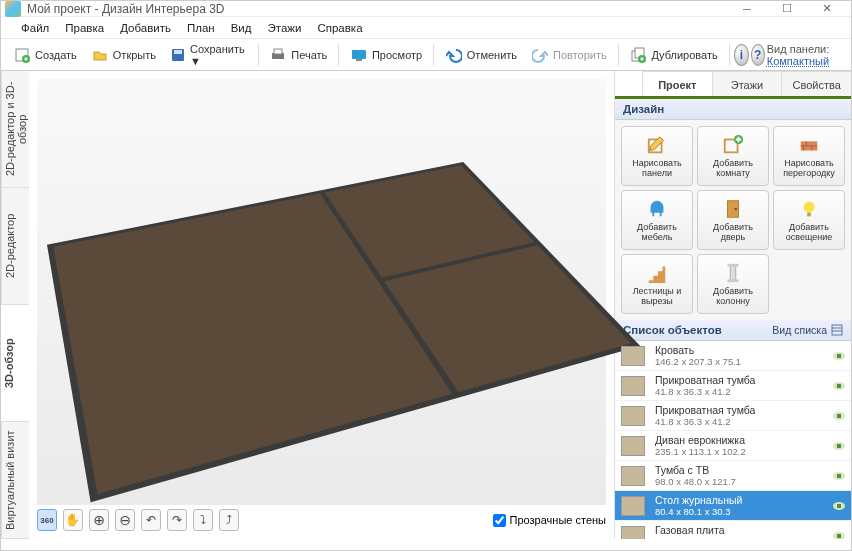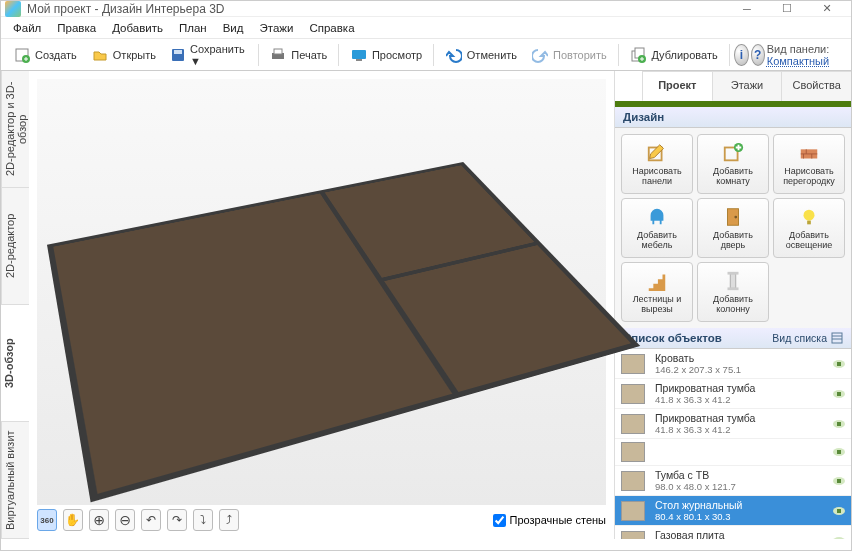--- a/index.html
+++ b/index.html
@@ -1,21 +1,21 @@
 <!DOCTYPE html>
 <html><head>
 <meta charset="utf-8">
 <style>
 * { margin: 0; padding: 0; box-sizing: border-box; font-family: "Segoe UI", Tahoma, sans-serif; }
 body { width: 852px; height: 551px; background: #fff; overflow: hidden; position: relative; border: 1px solid #ccc; }
 .titlebar { height: 16px; display: flex; align-items: center; padding: 0 4px; background: #fff; border-bottom: 1px solid #eee; }
 .titlebar .app-icon { width: 16px; height: 16px; background: linear-gradient(135deg,#ffb74d,#4fc3f7,#81c784); border-radius: 2px; margin-right: 6px; }
 .titlebar .title { font-size: 12px; color: #555; flex: 1; }
 .titlebar .win-btn { width: 40px; height: 26px; display: flex; align-items: center; justify-content: center; color: #666; font-size: 11px; }
-.menubar { height: 22px; display: flex; align-items: center; padding: 0 4px; border-bottom: 1px solid #e8e8e8; }
+.menubar { height: 22px; display: flex; align-items: center; padding: 0 12px; border-bottom: 1px solid #e8e8e8; }
 .menubar span { font-size: 11.5px; padding: 0 8px; color: #222; cursor: default; }
 .toolbar { height: 32px; display: flex; align-items: center; padding: 2px 6px; border-bottom: 1px solid #ccc; gap: 2px; }
 .tbtn { display: flex; align-items: center; gap: 4px; padding: 2px 6px; font-size: 11px; border-radius: 3px; color: #333; }
 .tbtn .ic { width: 18px; height: 18px; display: flex; align-items: center; justify-content: center; }
 .tsep { width: 1px; height: 22px; background: #ddd; margin: 0 3px; }
 .toolbar .right { margin-left: auto; font-size: 11px; color: #555; }
 .toolbar .right a { color: #2a5db0; text-decoration: underline dotted; }
 .workspace { display: flex; height: 468px; }
 .left-tabs { width: 28px; background: #f5f5f5; display: flex; flex-direction: column; }
 .left-tab { flex: 1; writing-mode: vertical-rl; transform: rotate(180deg); text-align: center; font-size: 11px; padding: 6px 2px; border-top: 1px solid #ddd; border-right: 1px solid #ddd; color: #444; cursor: default; }
@@ -24,21 +24,21 @@
 .render { position: absolute; inset: 8px 8px 34px 8px; background: linear-gradient(180deg,#f9f9f9,#eaeaea); display: flex; align-items: center; justify-content: center; }
 .floorbox { width: 88%; height: 82%; transform: perspective(800px) rotateX(50deg) rotateZ(-20deg); position: relative; }
 .floor { position: absolute; inset: 0; background: #5b4a3a; border: 6px solid #3b3b3b; }
 .wall-div-v { position: absolute; top: 0; bottom: 0; left: 62%; width: 6px; background: #3b3b3b; }
 .wall-div-h { position: absolute; left: 62%; right: 0; top: 50%; height: 6px; background: #3b3b3b; }
 .canvas-bottom { position: absolute; left: 8px; right: 8px; bottom: 6px; height: 26px; display: flex; align-items: center; gap: 6px; }
 .cb-btn { width: 20px; height: 22px; border: 1px solid #bbb; border-radius: 3px; background: #f8f8f8; display: flex; align-items: center; justify-content: center; font-size: 12px; color: #444; }
 .cb-btn.active { background: #d0e4ff; border-color: #6aa7e8; }
 .cb-check { margin-left: auto; font-size: 11px; display: flex; align-items: center; gap: 4px; }
 .right-panel { width: 236px; display: flex; flex-direction: column; background: #fff; }
-.panel-tabs { display: flex; height: 36px; border-bottom: 6px solid #4d7c0f; padding-left: 27px; }
+.panel-tabs { display: flex; height: 28px; border-bottom: 3px solid #4d7c0f; padding-left: 27px; }
 .panel-tab { flex: 1; text-align: center; font-size: 11px; line-height: 26px; border: 1px solid #ddd; border-bottom: none; margin-right: -1px; background: #f5f5f5; color: #444; }
 .panel-tab.active { background: #fff; font-weight: 600; border-bottom: 1px solid #fff; position: relative; z-index: 1; }
 .section-head { background: linear-gradient(#eef,#dde7f4); font-size: 11.5px; font-weight: 600; color: #2a496b; padding: 4px 8px; border-bottom: 1px solid #ccc; display: flex; align-items: center; }
 .section-head .r { margin-left: auto; font-weight: 400; font-size: 10.5px; display: flex; align-items: center; gap: 4px; }
 .design-grid { display: grid; grid-template-columns: repeat(3,1fr); gap: 4px; padding: 6px; background: #f6f6f6; }
 .dbtn { background: linear-gradient(#fefefe,#eee); border: 1px solid #ccc; border-radius: 4px; height: 60px; display: flex; flex-direction: column; align-items: center; justify-content: center; gap: 3px; padding: 2px; }
 .dbtn .di { width: 22px; height: 22px; }
 .dbtn span { font-size: 9px; text-align: center; line-height: 1.05; color: #333; }
 .obj-list { flex: 1; overflow-y: auto; background: #fff; }
 .obj-row { display: flex; align-items: center; gap: 10px; padding: 3px 6px; border-bottom: 1px solid #f0f0f0; position: relative; }
@@ -284,20 +284,24 @@
         <div class="obj-row">
           <div class="thumb"></div>
           <div class="txt">
             <span>Прикроватная тумба</span>
             <span class="dim">41.8 x 36.3 x 41.2</span>
           </div>
           <div class="eye"></div>
         </div>
         <div class="obj-row">
           <div class="thumb"></div>
+          <div class="txt">
+            <span>Диван еврокнижка</span>
+            <span class="dim">235.1 x 113.1 x 102.2</span>
+          </div>
           <div class="eye"></div>
         </div>
         <div class="obj-row">
           <div class="thumb"></div>
           <div class="txt">
             <span>Тумба с ТВ</span>
             <span class="dim">98.0 x 48.0 x 121.7</span>
           </div>
           <div class="eye"></div>
         </div>

